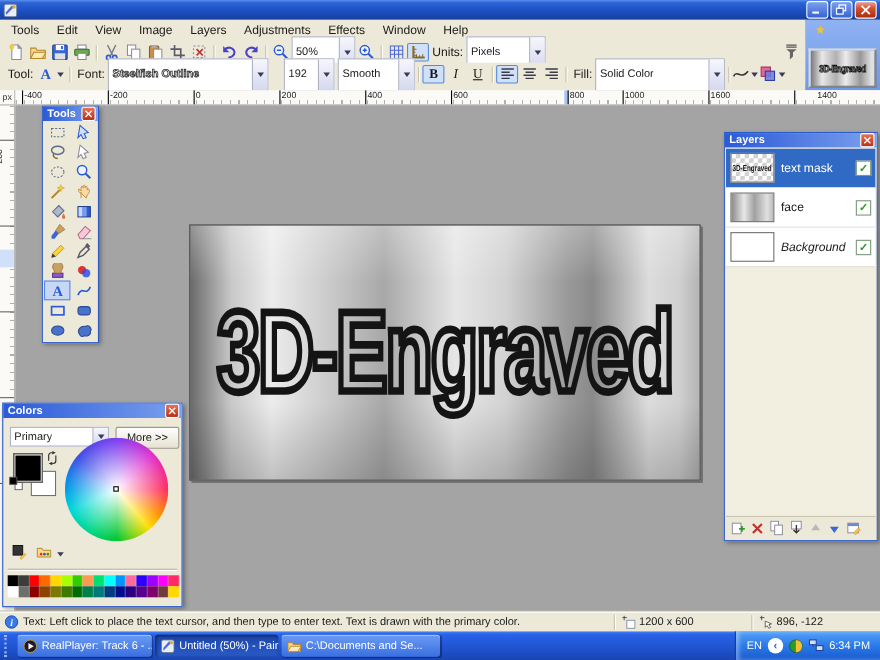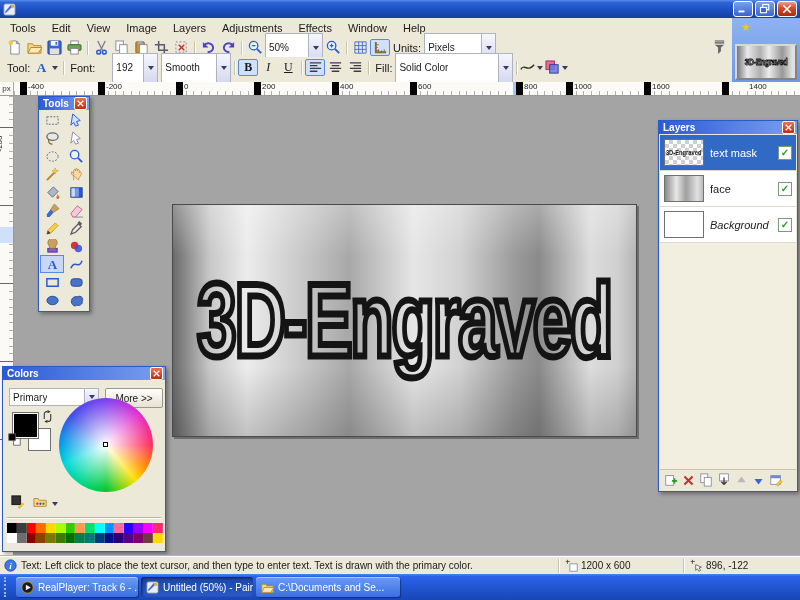--- a/index.html
+++ b/index.html
@@ -48,21 +48,21 @@
   .biu{font-family:"Liberation Serif",serif;font-size:12px;}
   .outlinefont{color:#fff;-webkit-text-stroke:0.7px #222;font-weight:bold;}
   #overflow{left:712px;top:40px;width:16px;height:16px;}
 
   
   #pxcell{left:0;top:82px;width:14px;height:14px;background:#fbfaf6;border-right:1px solid #aaa;
     border-bottom:1px solid #9a9a9a;font-size:8px;color:#333;text-align:center;line-height:13px;box-sizing:border-box;}
   #hruler{left:14px;top:82px;width:786px;height:14px;background:#fbfaf6;border-bottom:1px solid #9a9a9a;box-sizing:border-box;overflow:hidden;}
   #hruler .ticks{position:absolute;left:0;bottom:0;width:100%;height:4px;
     background:repeating-linear-gradient(90deg,#b0b0b0 0 1px,transparent 1px 7.8px);}
-  .hlab{position:absolute;top:0;height:13px;border-left:7px solid #000000;font-size:8px;padding-left:1px;color:#222;}
+  .hlab{position:absolute;top:0;height:13px;border-left:1px solid #000000;font-size:8px;padding-left:1px;color:#222;}
   .hmark{position:absolute;left:499px;top:0;width:4px;height:13px;background:#a8c4f4;}
   #vruler{left:0;top:96px;width:14px;height:464px;background:#fbfaf6;border-right:1px solid #9a9a9a;box-sizing:border-box;overflow:hidden;}
   #vruler .ticks{position:absolute;top:0;right:0;width:4px;height:100%;
     background:repeating-linear-gradient(180deg,#b0b0b0 0 1px,transparent 1px 7.8px);}
   .vlab{position:absolute;left:0;width:13px;height:30px;border-top:1px solid #666;}
   .vlab span{position:absolute;left:-9px;top:11px;transform:rotate(-90deg);font-size:8px;color:#222;white-space:nowrap;}
   .vmark{position:absolute;top:131px;left:0;width:13px;height:16px;background:#cfe0f8;}
 
   
   #workspace{left:14px;top:96px;width:786px;height:460px;background:#a4a4a4;}
@@ -370,20 +370,26 @@
   <span class="tbtn" style="width:17px">
       <span>
         <svg viewBox="0 0 16 16" width="15" height="15">
           <text x="8" y="13" font-size="14" text-anchor="middle" fill="#2a5ad7" font-weight="bold" font-family="Liberation Serif,serif">A</text>
         </svg>
       </span>
     </span>
   <span class="mini-arrow"></span>
   <span class="sep"></span>
   <span class="lbl">Font:</span>
+  <span class="combo" style="width:146px">
+    <span class="cval outlinefont">Steelfish Outline</span>
+    <span class="dd">
+        <span class="arrow"></span>
+      </span>
+  </span>
   <span class="combo" style="width:46px;margin-left:14px">
     <span class="cval">192</span>
     <span class="dd">
         <span class="arrow"></span>
       </span>
   </span>
   <span class="combo" style="width:70px;margin-left:3px">
     <span class="cval">Smooth</span>
     <span class="dd">
         <span class="arrow"></span>
@@ -882,13 +888,31 @@
       <span class="taskbtn" style="width: 144px;">
         <span>
           <svg viewBox="0 0 16 16" width="13" height="13">
             <path d="M1 4h5l1 2h8v8H1z" fill="#f8d888" stroke="#b8862a"></path>
             <path d="M1 14l3-6h12l-4 6z" fill="#fce8b0" stroke="#b8862a"></path>
           </svg>
         </span>
         <span>C:\Documents and Se...</span>
       </span>
     </span>
+  <div id="tray">
+    <span>EN</span>
+    <span class="traychev">‹</span>
+    <span>
+        <svg viewBox="0 0 16 16" width="13" height="13">
+          <circle cx="8" cy="8" r="7" fill="#2a9a2a" stroke="#186018"></circle>
+          <path d="M8 1a7 7 0 010 14z" fill="#f8c030"></path>
+        </svg>
+      </span>
+    <span>
+        <svg viewBox="0 0 16 16" width="14" height="14">
+          <rect x="1" y="2" width="7" height="5" fill="#cfe0f8" stroke="#1a3a8a"></rect>
+          <path d="M4.5 7v2" stroke="#1a3a8a"></path>
+          <rect x="8" y="8" width="7" height="5" fill="#cfe0f8" stroke="#1a3a8a"></rect>
+        </svg>
+      </span>
+    <span>6:34 PM</span>
+  </div>
 </div>
 
 </body></html>

